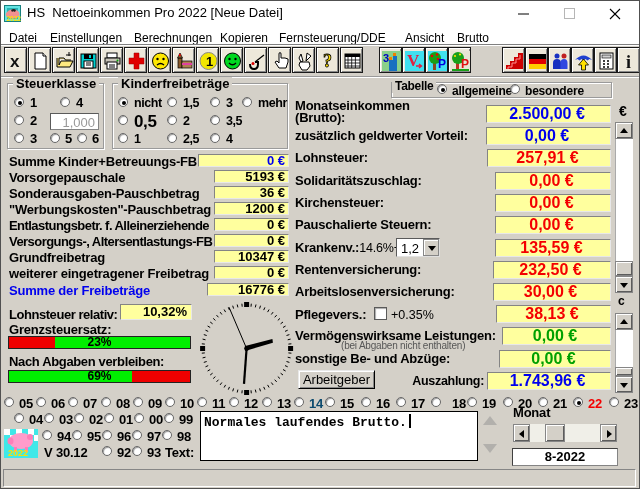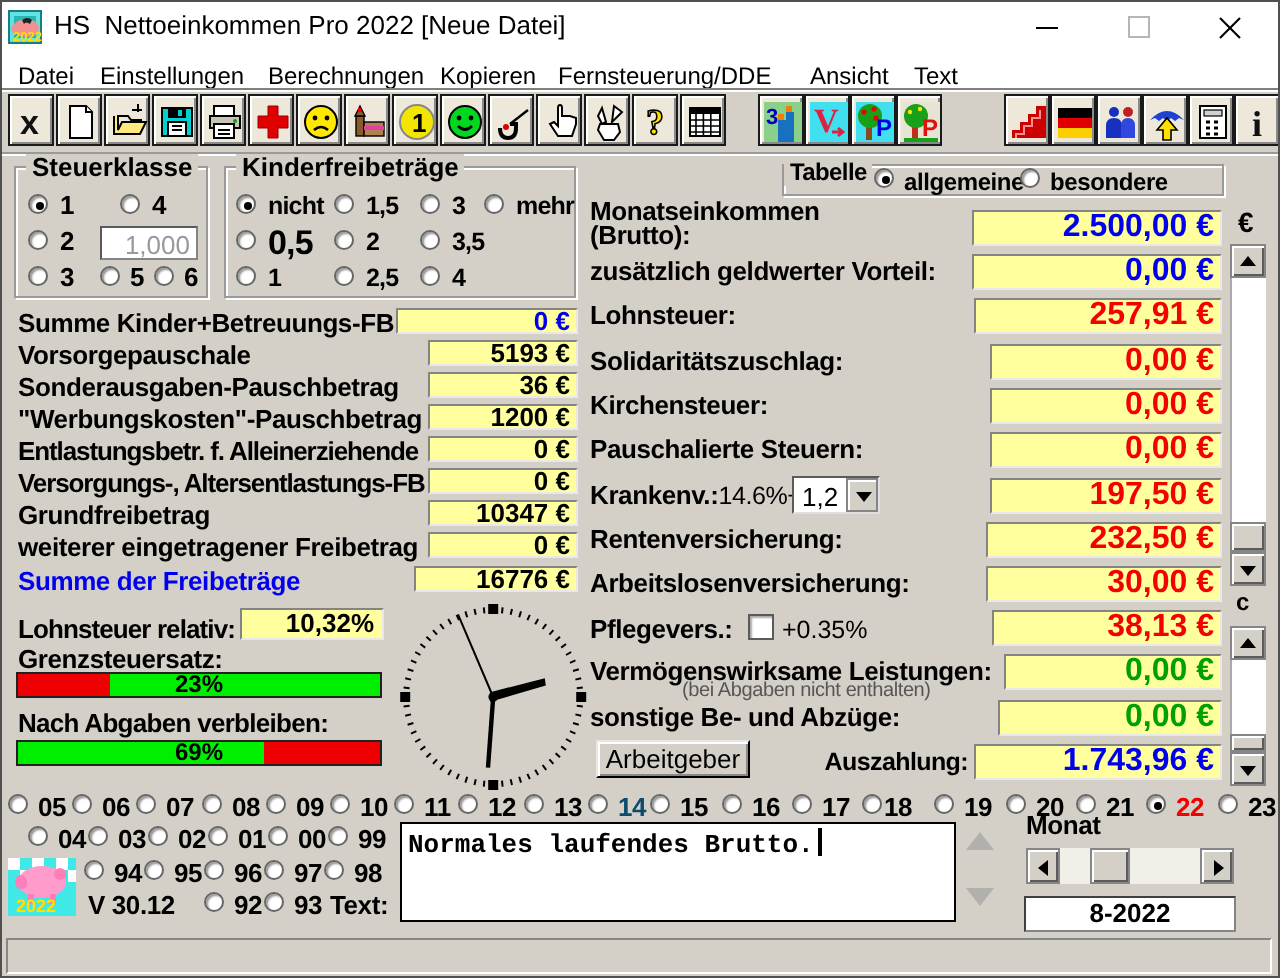--- a/index.html
+++ b/index.html
@@ -1,20 +1,20 @@
 <!DOCTYPE html>
 <html><head><meta charset="utf-8"><style>
 *{margin:0;padding:0;box-sizing:border-box}
 html,body{width:640px;height:489px;overflow:hidden}
 body{font-family:"Liberation Sans",sans-serif;background:#d4d0c8;position:relative}
 .a{position:absolute}
 .lbl{position:absolute;font:bold 13px "Liberation Sans",sans-serif;color:#000;white-space:nowrap;line-height:13px;letter-spacing:-0.2px}
 .mn{position:absolute;font:12px "Liberation Sans",sans-serif;color:#000;white-space:nowrap}
 .yb{position:absolute;background:#ffff9e;border:1px solid #848484;border-bottom-color:#e8e8e8;border-right-color:#e8e8e8;font:bold 13px "Liberation Sans",sans-serif;text-align:right;white-space:nowrap}
-.rb{position:absolute;background:#ffff9e;border:1px solid #848484;border-bottom-color:#e8e8e8;border-right-color:#e8e8e8;font:bold 16px "Liberation Sans",sans-serif;text-align:right;white-space:nowrap;height:18px;line-height:16px;padding-right:3px}
+.rb{position:absolute;background:#ffff9e;border:1px solid #848484;border-bottom-color:#e8e8e8;border-right-color:#e8e8e8;font:bold 16px "Liberation Sans",sans-serif;text-align:center;white-space:nowrap;height:18px;line-height:16px;padding-right:3px}
 .r{position:absolute;width:10px;height:10px;border-radius:50%;background:#fff;border:1px solid #666;box-shadow:inset 1px 1px 1px #9a9a9a}
 .r.on::after{content:"";position:absolute;left:2.5px;top:2.5px;width:4px;height:4px;border-radius:50%;background:#000}
 .gb{position:absolute;border:1px solid #9a9a9a;box-shadow:inset 1px 1px 0 #fff,1px 1px 0 #fff}
 .gl{position:absolute;font:bold 13px "Liberation Sans",sans-serif;background:#d4d0c8;padding:0 3px;line-height:13px;white-space:nowrap}
 .tb{position:absolute;width:23px;height:26px;background:#ede8da;border:1px solid #1a1a1a;box-shadow:inset 1px 1px 0 #fff,inset -1px -1px 0 #8a8a8a}
 .tb svg{position:absolute;left:1px;top:2px}
 .sb{position:absolute;width:18px;background:#d4d0c8;border:1px solid #868686;box-shadow:inset 1px 1px 0 #fff,inset -1px -1px 0 #5c5c5c}
 .tri-u{width:0;height:0;border-left:4px solid transparent;border-right:4px solid transparent;border-bottom:5px solid #000;position:absolute}
 .tri-d{width:0;height:0;border-left:4px solid transparent;border-right:4px solid transparent;border-top:5px solid #000;position:absolute}
 .tri-l{width:0;height:0;border-top:4px solid transparent;border-bottom:4px solid transparent;border-right:5px solid #000;position:absolute}
@@ -40,21 +40,21 @@
  <line x1="107" y1="4" x2="97" y2="14" stroke="#000" stroke-width="1.1"></line>
 </svg>
 
 <div class="a" style="left:1px;top:28px;width:638px;height:16px;background:#fff"></div>
 <div class="mn" style="left:9px;top:31px">Datei</div>
 <div class="mn" style="left:50px;top:31px">Einstellungen</div>
 <div class="mn" style="left:134px;top:31px">Berechnungen</div>
 <div class="mn" style="left:220px;top:31px">Kopieren</div>
 <div class="mn" style="left:279px;top:31px">Fernsteuerung/DDE</div>
 <div class="mn" style="left:405px;top:31px">Ansicht</div>
-<div class="mn" style="left:457px;top:31px">Text</div>
+<div class="mn" style="left:457px;top:31px">Brutto</div>
 <div class="a" style="left:0;top:44px;width:640px;height:1px;background:#808080"></div>
 <div class="a" style="left:0;top:45px;width:640px;height:1px;background:#fff"></div>
 <div class="a" style="left:0;top:76px;width:640px;height:1px;background:#9a9a9a"></div>
 <div class="a" style="left:0;top:77px;width:640px;height:1px;background:#fff"></div>
 <div class="tb" style="left:4px;top:47px">
     <svg width="21" height="22">
       <text x="4" y="17" font-family="Liberation Sans" font-weight="900" font-size="17" fill="#111">x</text>
     </svg>
   </div>
 <div class="tb" style="left:28px;top:47px">
@@ -376,21 +376,21 @@
 <div class="lbl" style="left:295px;top:129px;">zusätzlich geldwerter Vorteil:</div>
 <div class="rb" style="left:486px;top:127px;width:125px;color:#0000ee">0,00 €</div>
 <div class="lbl" style="left:295px;top:151px;">Lohnsteuer:</div>
 <div class="rb" style="left:487px;top:149px;width:124px;color:#f40000">257,91 €</div>
 <div class="lbl" style="left:295px;top:174px;">Solidaritätszuschlag:</div>
 <div class="rb" style="left:495px;top:172px;width:116px;color:#f40000">0,00 €</div>
 <div class="lbl" style="left:295px;top:196px;">Kirchensteuer:</div>
 <div class="rb" style="left:495px;top:194px;width:116px;color:#f40000">0,00 €</div>
 <div class="lbl" style="left:295px;top:218px;">Pauschalierte Steuern:</div>
 <div class="rb" style="left:495px;top:216px;width:116px;color:#f40000">0,00 €</div>
-<div class="rb" style="left:495px;top:239px;width:116px;color:#f40000">197,50 €</div>
+<div class="rb" style="left:495px;top:239px;width:116px;color:#f40000">135,59 €</div>
 <div class="lbl" style="left:295px;top:263px;">Rentenversicherung:</div>
 <div class="rb" style="left:493px;top:261px;width:118px;color:#f40000">232,50 €</div>
 <div class="lbl" style="left:295px;top:285px;">Arbeitslosenversicherung:</div>
 <div class="rb" style="left:493px;top:283px;width:118px;color:#f40000">30,00 €</div>
 <div class="rb" style="left:496px;top:305px;width:115px;color:#f40000">38,13 €</div>
 <div class="lbl" style="left:295px;top:329px;">Vermögenswirksame Leistungen:</div>
 <div class="rb" style="left:502px;top:327px;width:109px;color:#00a000">0,00 €</div>
 <div class="lbl" style="left:295px;top:352px;">sonstige Be- und Abzüge:</div>
 <div class="rb" style="left:499px;top:350px;width:112px;color:#00a000">0,00 €</div>
 <div class="rb" style="left:487px;top:372px;width:124px;color:#0000ee">1.743,96 €</div>
@@ -447,21 +447,21 @@
 <div class="lbl" style="left:277px;top:397px;color:#000;">13</div>
 <b class="r" style="left:294px;top:397px"></b>
 <div class="lbl" style="left:309px;top:397px;color:#0c4a6e;">14</div>
 <b class="r" style="left:325px;top:397px"></b>
 <div class="lbl" style="left:340px;top:397px;color:#000;">15</div>
 <b class="r" style="left:361px;top:397px"></b>
 <div class="lbl" style="left:376px;top:397px;color:#000;">16</div>
 <b class="r" style="left:396px;top:397px"></b>
 <div class="lbl" style="left:411px;top:397px;color:#000;">17</div>
 <b class="r" style="left:431px;top:397px"></b>
-<div class="lbl" style="left:442px;top:397px;color:#000;">18</div>
+<div class="lbl" style="left:452px;top:397px;color:#000;">18</div>
 <b class="r" style="left:467px;top:397px"></b>
 <div class="lbl" style="left:482px;top:397px;color:#000;">19</div>
 <b class="r" style="left:503px;top:397px"></b>
 <div class="lbl" style="left:518px;top:397px;color:#000;">20</div>
 <b class="r" style="left:538px;top:397px"></b>
 <div class="lbl" style="left:553px;top:397px;color:#000;">21</div>
 <b class="r on" style="left:573px;top:397px"></b>
 <div class="lbl" style="left:588px;top:397px;color:#f40000;">22</div>
 <b class="r" style="left:609px;top:397px"></b>
 <div class="lbl" style="left:624px;top:397px;color:#000;">23</div>

